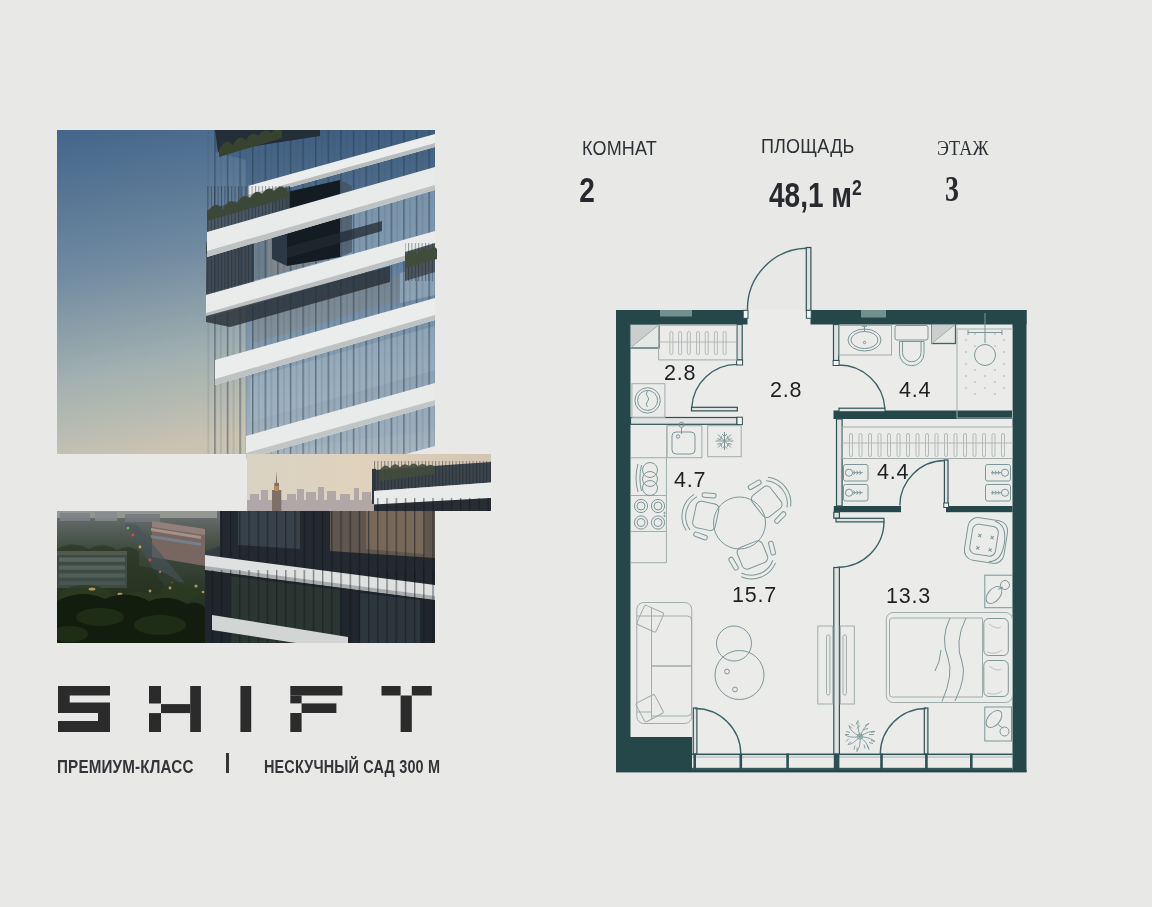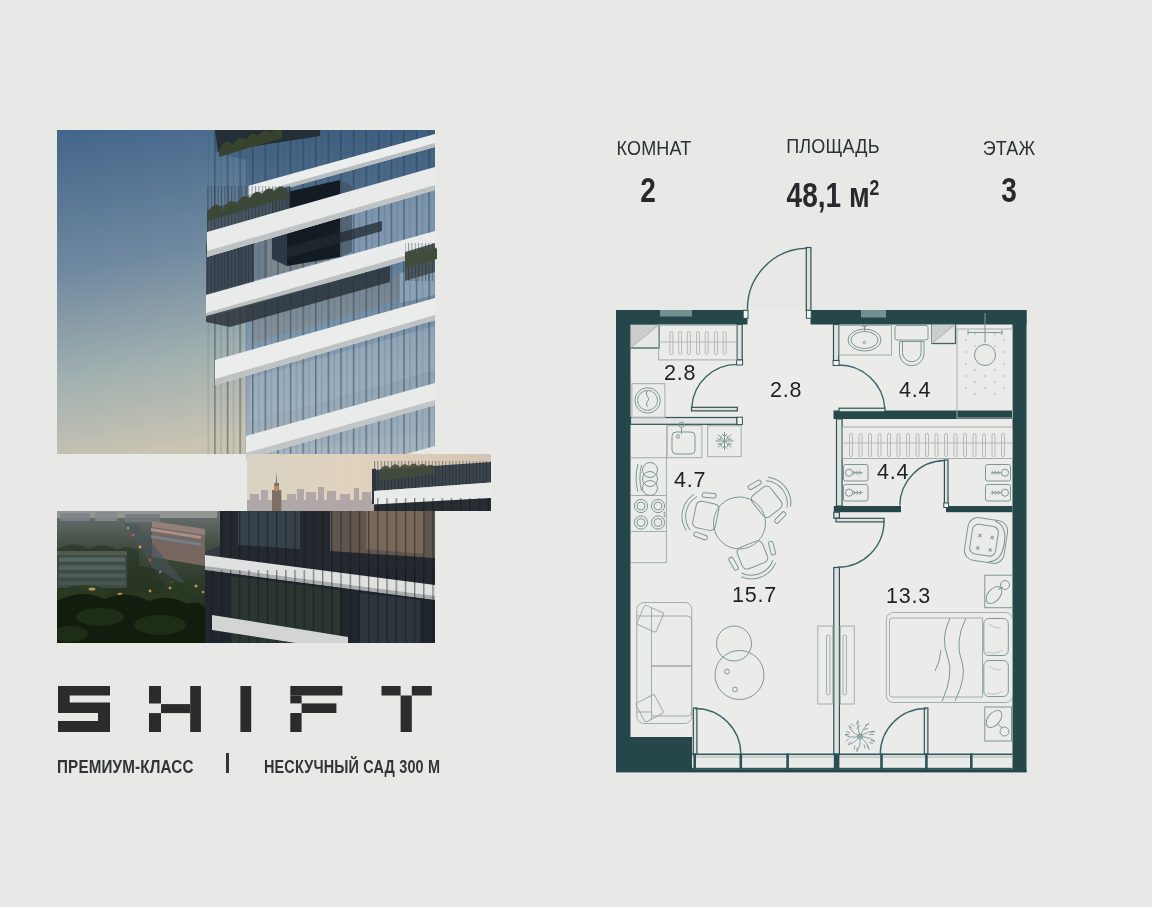--- a/index.html
+++ b/index.html
@@ -3,38 +3,38 @@
 <meta charset="utf-8">
 <style>
   html,body{margin:0;padding:0;}
   body{-webkit-font-smoothing:antialiased;width:1152px;height:907px;background:#e8e8e6;position:relative;overflow:hidden;
        font-family:"Liberation Sans", sans-serif;}
   .abs{position:absolute;}
   .hdr-label{font-size:20px;color:#2b3135;letter-spacing:.2px;font-weight:400;line-height:20px;
              transform:scaleX(.9);transform-origin:center;white-space:nowrap;}
   .hdr-num{font-size:35px;color:#27292e;font-weight:700;letter-spacing:0;line-height:35px;
            transform:scaleX(.8);transform-origin:center;white-space:nowrap;}
-  .col{position:absolute;text-align:center;}
+  .col{position:absolute;text-align:left;}
   .tagline{font-size:19px;font-weight:700;color:#323437;letter-spacing:.2px;white-space:nowrap;
            transform:scaleX(.8);transform-origin:left center;line-height:19px;}
 </style>
 </head>
 <body>
 
 <div class="col" style="left:574px;top:138px;width:160px;">
   <div class="hdr-label">КОМНАТ</div>
   <div class="hdr-num" style="margin-top:14px;margin-left:-12px;">2</div>
 </div>
 
 <div class="col" style="left:753px;top:136px;width:160px;">
   <div class="hdr-label">ПЛОЩАДЬ</div>
   <div class="hdr-num" style="margin-top:14px;">48,1 м<span style="font-size:22px;vertical-align:12px;">2</span></div>
 </div>
 
-<div class="col" style="left:929px;top:138px;width:160px;">
+<div class="col" style="left:929px;top:138px;width:160px;font-family:Liberation Serif, serif;">
   <div class="hdr-label">ЭТАЖ</div>
   <div class="hdr-num" style="margin-top:14px;">3</div>
 </div>
 
 <svg class="abs" style="left:57px;top:130px;" width="434" height="513" viewBox="57 130 434 513">
 <defs>
   <linearGradient id="sky" x1="0" y1="0" x2="0.22" y2="1">
     <stop offset="0" stop-color="#42658a"></stop>
     <stop offset="0.42" stop-color="#6f89a0"></stop>
     <stop offset="0.75" stop-color="#a3b1b0"></stop>

